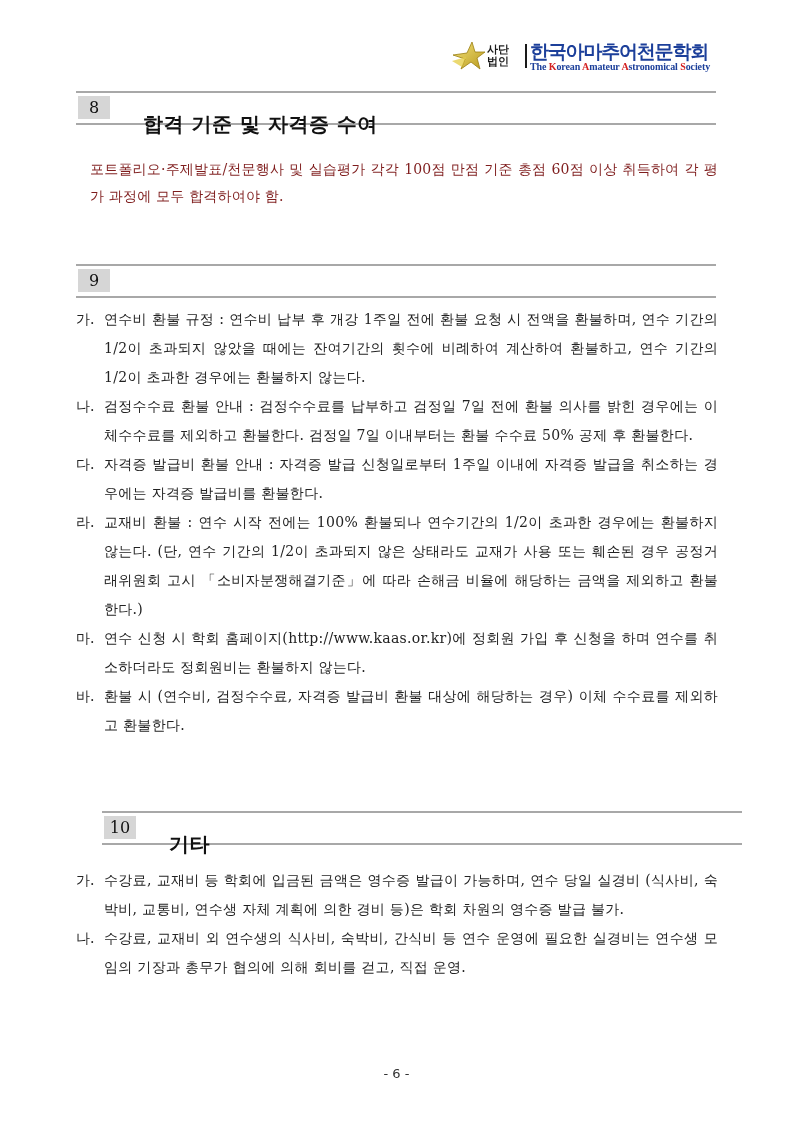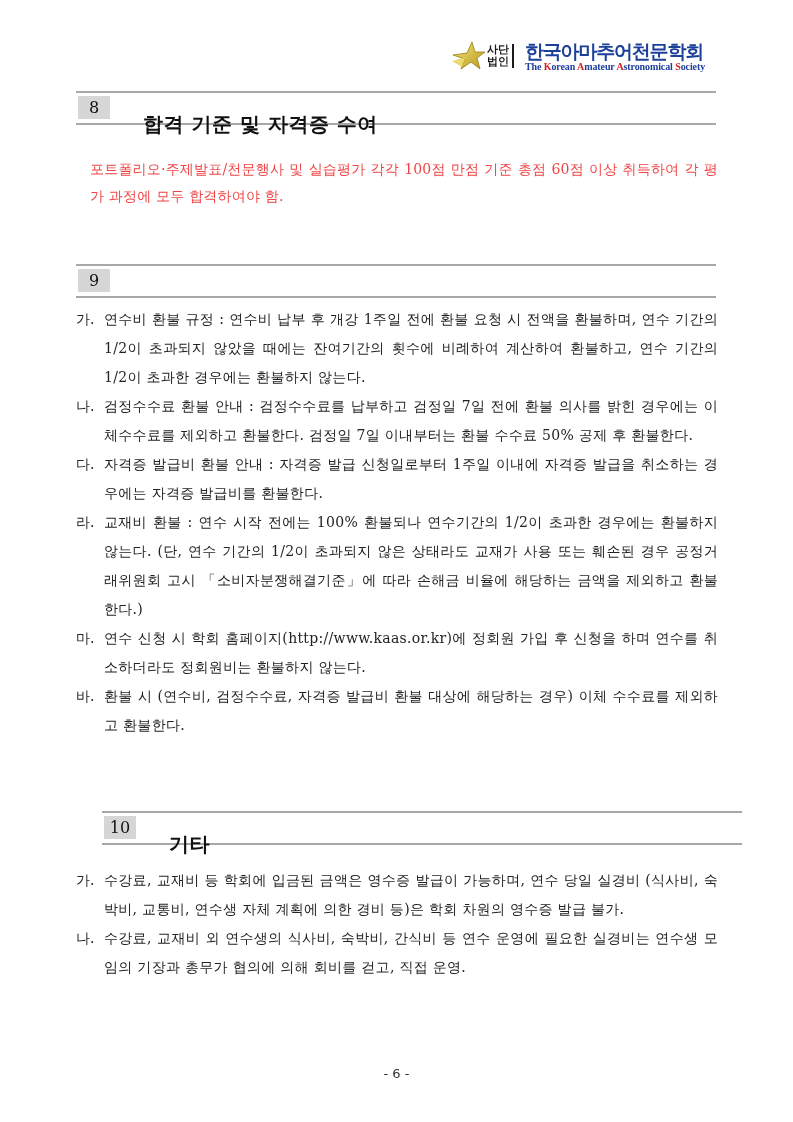--- a/index.html
+++ b/index.html
@@ -1,37 +1,37 @@
 <!DOCTYPE html>
 <html><head>
 <meta charset="utf-8">
 <style>
   html, body { margin: 0; padding: 0; background: #ffffff; }
   body { width: 793px; height: 1122px; position: relative; overflow: hidden;
          font-family: "DejaVu Serif", "Liberation Serif", serif; color: #111; }
   .logo { position: absolute; left: 452px; top: 38px; height: 36px; display: flex; align-items: center; }
   .logo .star { width: 34px; height: 30px; }
   .logo .corp { display: flex; flex-direction: column; font-family: "DejaVu Sans", sans-serif; font-weight: bold;
-                font-size: 11px; line-height: 12px; color: #1a1a1a; margin-left: 1px; padding-right: 3px;
+                font-size: 11px; line-height: 12px; color: #1a1a1a; margin-left: 1px; padding-right: 16px;
                 border-right: 2px solid #1a1a1a; justify-content: flex-end; }
-  .logo .names { margin-left: 11px; display: flex; flex-direction: column; }
+  .logo .names { margin-left: 3px; display: flex; flex-direction: column; }
   .logo .kname { font-family: "DejaVu Sans", sans-serif; font-weight: bold; font-size: 19px; color: #1c3f9a;
                  line-height: 21px; letter-spacing: -1.2px; }
   .logo .ename { font-family: Liberation Serif, serif; font-weight: bold; font-size: 10px; color: #1c3f9a;
                  line-height: 9px; letter-spacing: -0.1px; }
   .logo .ename .r { color: #d42020; }
 
   .section-header { position: absolute; left: 76px; width: 640px; height: 30px;
                     border-top: 2px solid #a8a8a8; border-bottom: 2px solid #a8a8a8; }
   .section-header .num { position: absolute; left: 2px; top: 3px; width: 32px; height: 23px; background: #d6d6d6;
                          font-family: "DejaVu Serif", serif; font-size: 16px; line-height: 23px; text-align: center; color: #111; }
   .section-header .title { position: absolute; left: 67px; top: 16px; font-family: "DejaVu Sans", sans-serif; font-weight: bold;
                            font-size: 20px; line-height: 30px; color: #111; letter-spacing: 0.5px; }
 
-  .red-para { position: absolute; left: 76px; width: 642px; font-size: 14px; line-height: 27px; color: #ef4444;
+  .red-para { position: absolute; left: 76px; width: 642px; font-size: 14px; line-height: 27px; color: #7f1d1d;
               text-align: justify; letter-spacing: 0.2px; }
   .red-para .first { padding-left: 14px; }
 
   .items { position: absolute; left: 76px; width: 642px; }
   .item { display: flex; font-size: 14px; line-height: 29px; color: #222; }
   .item .mark { width: 28px; flex: 0 0 28px; white-space: nowrap; }
   .item .text { flex: 1; text-align: justify; letter-spacing: 0.3px; }
 
   .footer { position: absolute; top: 1066px; left: 0; width: 793px; text-align: center;
             font-family: "DejaVu Sans", sans-serif; font-size: 13px; color: #333; }

